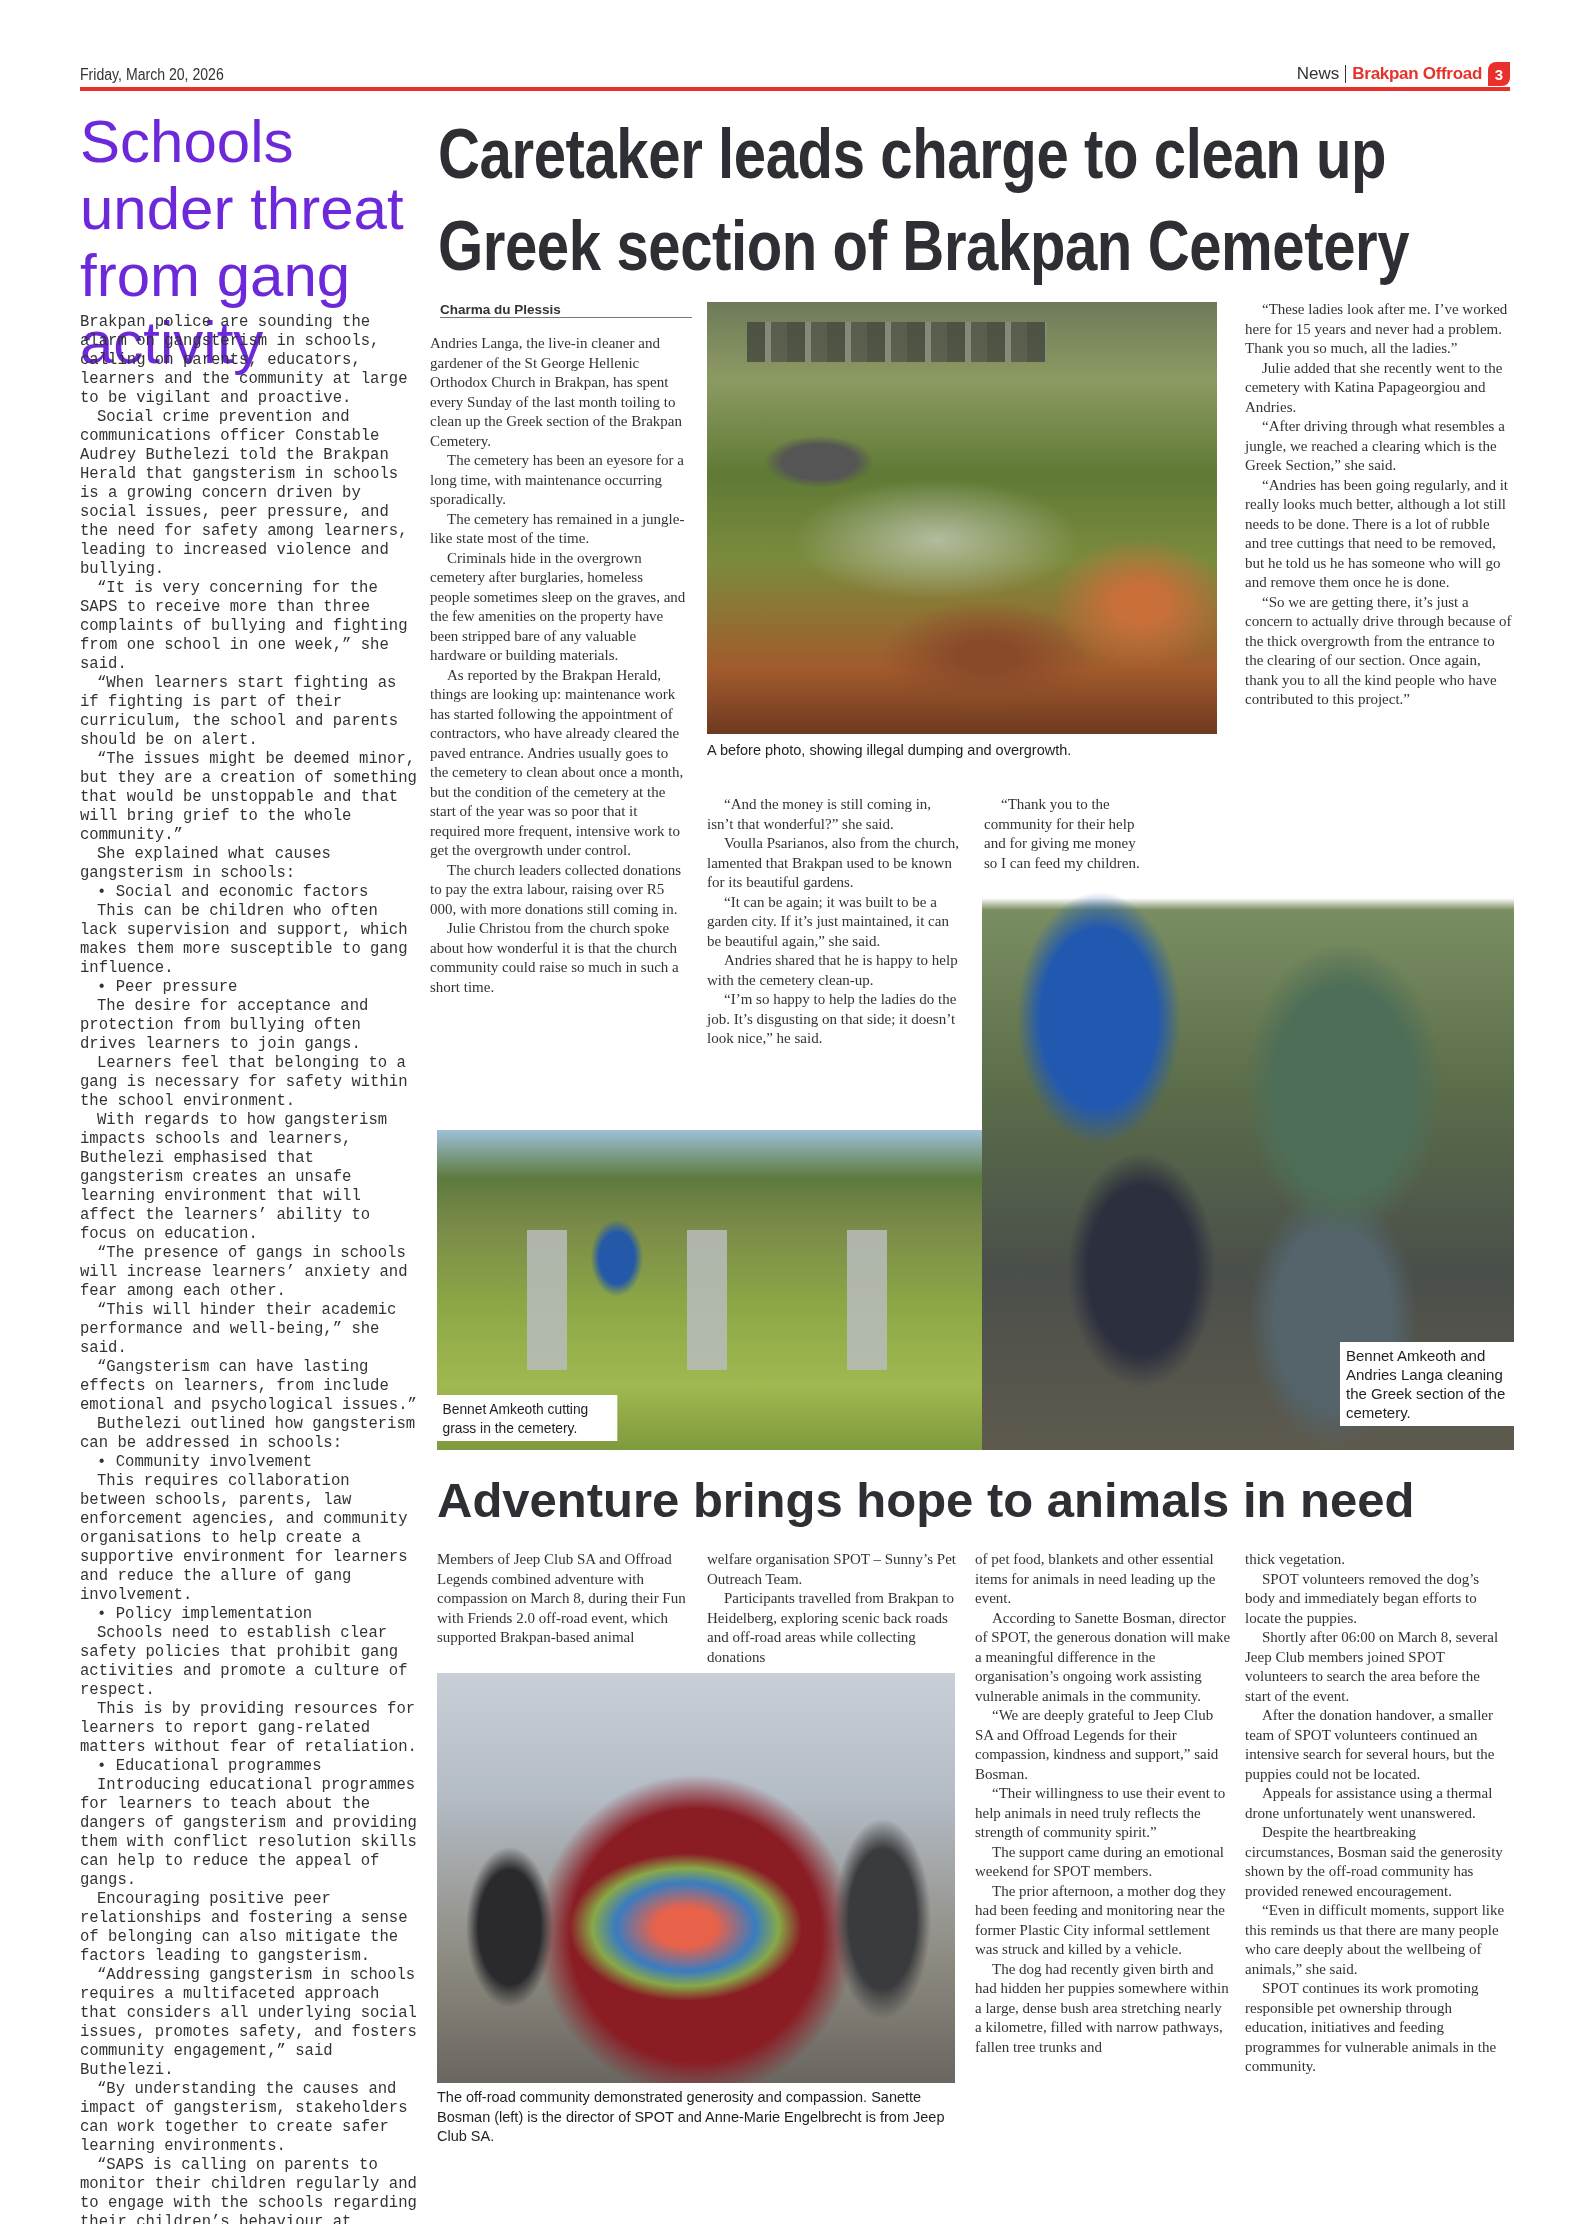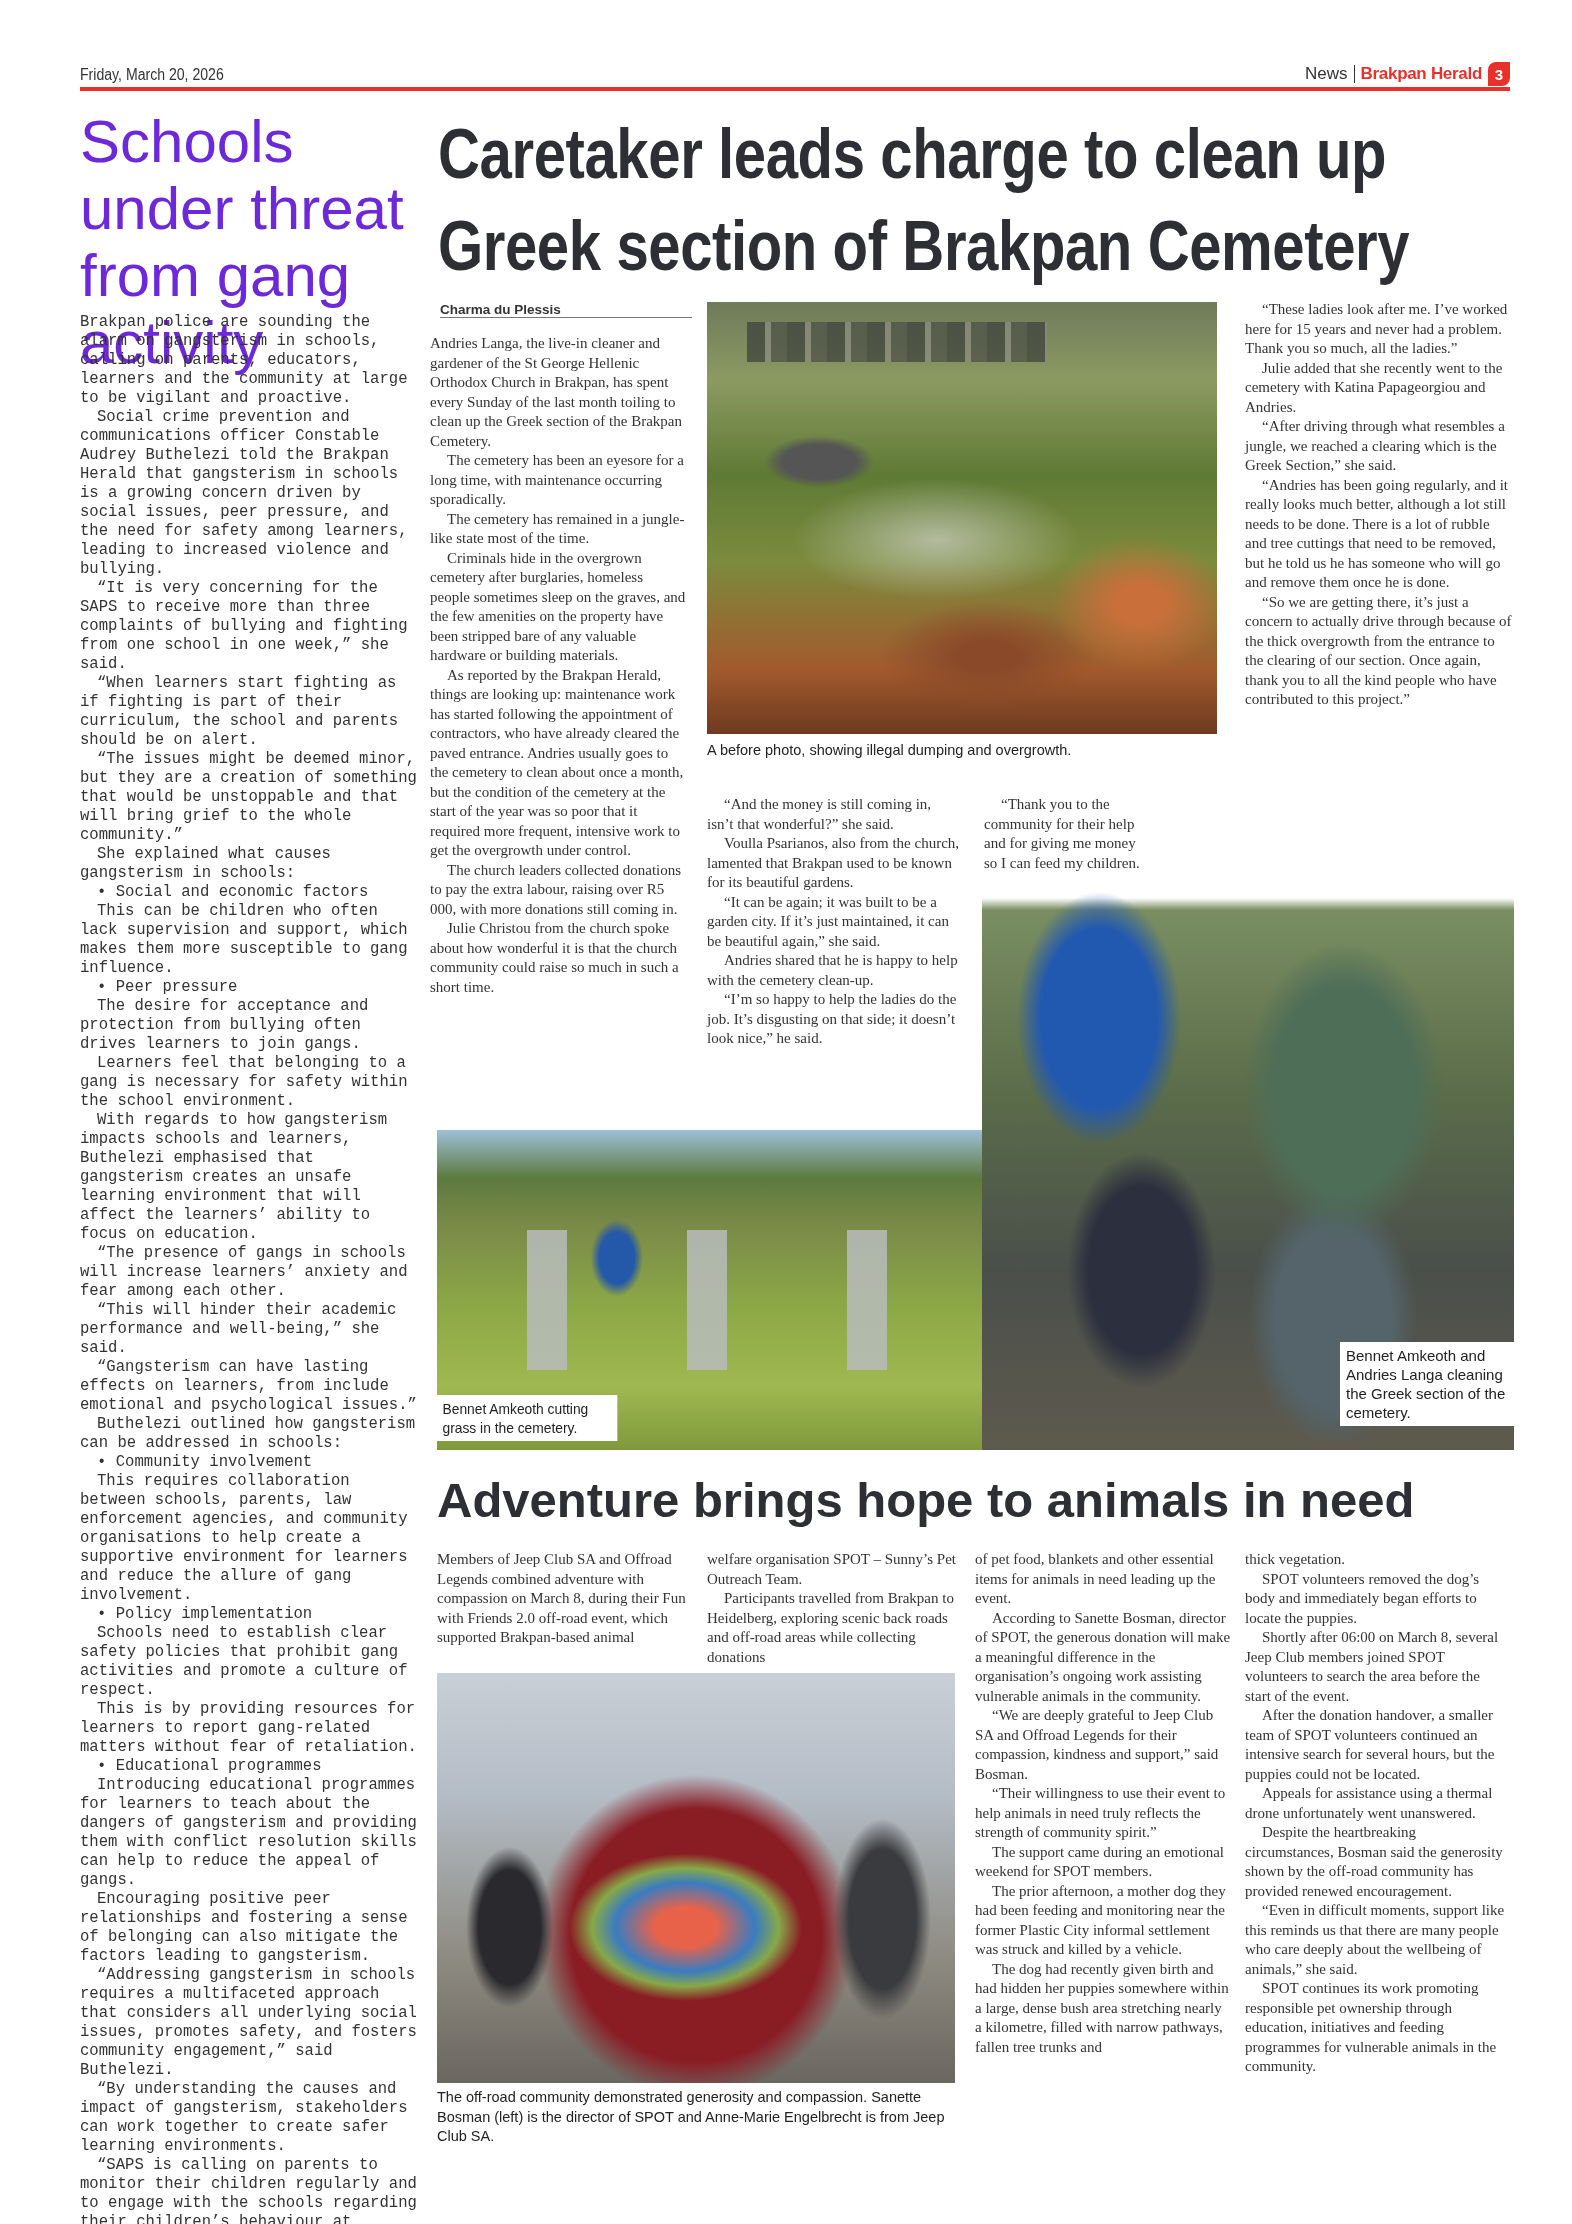--- a/index.html
+++ b/index.html
@@ -77,21 +77,21 @@
       linear-gradient(180deg, #c9cfd6 0%, #b4bcc6 30%, #8d8a80 70%, #6a6660 100%); }
   .caption-jeep { left: 437px; top: 2088px; width: 520px; font-family: "Liberation Sans", sans-serif; font-size: 14.5px; line-height: 19.5px; color: #222; }
 </style>
 </head>
 <body>
 
 <div class="abs date">Friday, March 20, 2026</div>
 <div class="abs mast-right">
   <span class="sec">News</span>
   <span class="bar"></span>
-  <span class="paper">Brakpan Herald</span>
+  <span class="paper">Brakpan Offroad</span>
   <span class="pg">3</span>
 </div>
 <div class="abs rule"></div>
 
 <h2 class="abs h-left">Schools under threat from gang activity</h2>
 <div class="abs body-text col-left" id="schools-body">
     <p class="first">Brakpan police are sounding the alarm on gangsterism in schools, calling on parents, educators, learners and the community at large to be vigilant and proactive.</p>
     <p>Social crime prevention and communications officer Constable Audrey Buthelezi told the Brakpan Herald that gangsterism in schools is a growing concern driven by social issues, peer pressure, and the need for safety among learners, leading to increased violence and bullying.</p>
     <p>“It is very concerning for the SAPS to receive more than three complaints of bullying and fighting from one school in one week,” she said.</p>
     <p>“When learners start fighting as if fighting is part of their curriculum, the school and parents should be on alert.</p>

